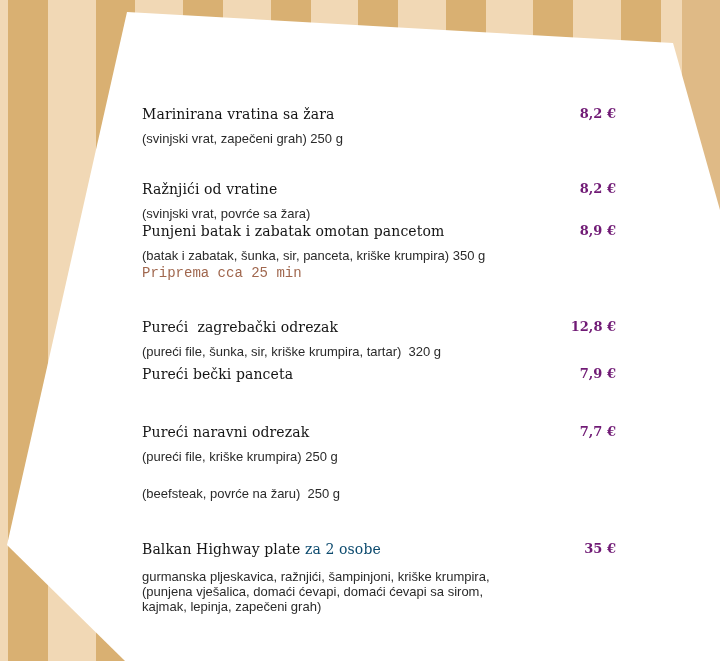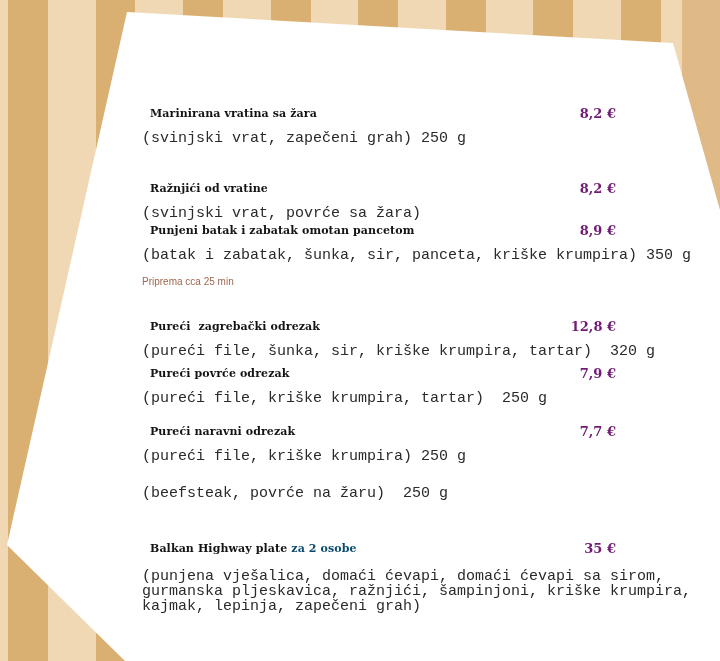--- a/index.html
+++ b/index.html
@@ -23,37 +23,37 @@
       background: #ffffff;
       clip-path: polygon(127px 12px, 673px 43px, 720px 210px, 720px 661px, 125px 661px, 7px 545px);
     }
     .menu {
       position: absolute; left: 142px; top: 0; width: 474px;
     }
     .item { position: absolute; left: 0; width: 474px; }
     .row { position: relative; height: 22px; }
     .name {
       position: absolute; left: 0; top: 0;
-      font-family: "DejaVu Serif", serif; font-weight: bold;
-      font-size: 11px; letter-spacing: 0.1px; color: #141414;
-      white-space: nowrap; line-height: 22px; margin-left: 8px;
+      font-family: "DejaVu Serif", serif; font-weight: normal;
+      font-size: 14px; letter-spacing: 0.1px; color: #141414;
+      white-space: nowrap; line-height: 22px;
     }
     .name .accent { color: #0c4a6e; }
     .price {
       position: absolute; right: 0; top: 0;
       font-family: "DejaVu Serif", serif; font-weight: bold;
       font-size: 13px; color: #701a75; line-height: 22px; white-space: nowrap;
     }
     .desc {
-      font-family: Liberation Mono, monospace; font-size: 15px; color: #2a2a2a;
+      font-family: Liberation Sans, sans-serif; font-size: 13px; color: #2a2a2a;
       line-height: 15px; margin-top: 6px; white-space: nowrap;
     }
     .note {
-      font-family: Liberation Sans, sans-serif; font-size: 10px; color: #a0674e;
-      line-height: 15px; margin-top: 11px;
+      font-family: Liberation Mono, monospace; font-size: 14px; color: #a0674e;
+      line-height: 15px; margin-top: 3px;
     }
   </style>
 </head>
 <body>
 
 <div class="bg"></div>
 <div class="bg-right"></div>
 <div class="sheet"></div>
 
 <div class="menu">
@@ -86,43 +86,42 @@
   <div class="item" style="top:316px">
     <div class="row">
       <span class="name" style="white-space:pre">Pureći  zagrebački odrezak</span>
       <span class="price">12,8 €</span>
     </div>
     <div class="desc" style="white-space:pre">(pureći file, šunka, sir, kriške krumpira, tartar)  320 g</div>
   </div>
 
   <div class="item" style="top:363px">
     <div class="row">
-      <span class="name">Pureći povrće odrezak</span>
+      <span class="name">Pureći bečki panceta</span>
       <span class="price">7,9 €</span>
     </div>
-    <div class="desc" style="white-space:pre">(pureći file, kriške krumpira, tartar)  250 g</div>
   </div>
 
   <div class="item" style="top:421px">
     <div class="row">
       <span class="name">Pureći naravni odrezak</span>
       <span class="price">7,7 €</span>
     </div>
     <div class="desc">(pureći file, kriške krumpira) 250 g</div>
   </div>
 
   <div class="item" style="top:480px">
     <div class="desc" style="white-space:pre">(beefsteak, povrće na žaru)  250 g</div>
   </div>
 
   <div class="item" style="top:538px">
     <div class="row">
       <span class="name"><span>Balkan Highway plate</span> <span class="accent">za 2 osobe</span></span>
       <span class="price">35 €</span>
     </div>
     <div class="desc" style="margin-top:9px">
+      <div>gurmanska pljeskavica, ražnjići, šampinjoni, kriške krumpira,</div>
       <div>(punjena vješalica, domaći ćevapi, domaći ćevapi sa sirom,</div>
-      <div>gurmanska pljeskavica, ražnjići, šampinjoni, kriške krumpira,</div>
       <div>kajmak, lepinja, zapečeni grah)</div>
     </div>
   </div>
 
 </div>
 
 </body></html>

